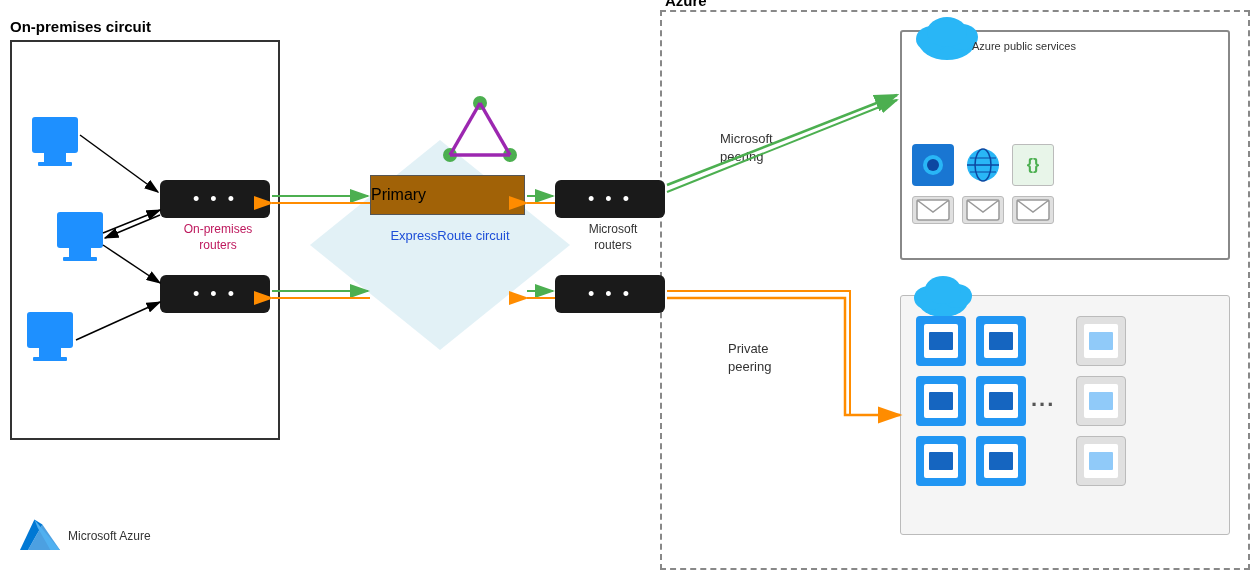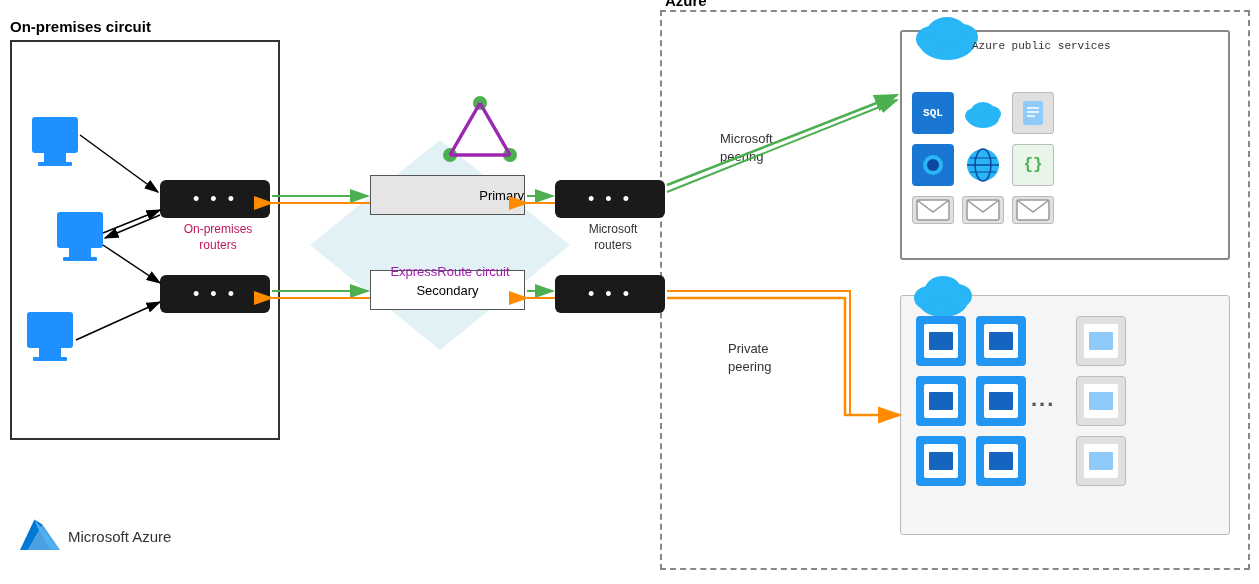--- a/index.html
+++ b/index.html
@@ -62,25 +62,25 @@
     }
 
     
     .circuit-box {
       position: absolute;
       left: 370px;
       top: 175px;
       width: 155px;
       height: 40px;
       border: 1.5px solid #555;
-      background: #e5e5e5;
+      background: #a16207;
       display: flex;
       align-items: center;
-      justify-content: flex-end;
-      font-size: 13px;
+      justify-content: flex-start;
+      font-size: 16px;
     }
 
     .circuit-box-secondary {
       position: absolute;
       left: 370px;
       top: 270px;
       width: 155px;
       height: 40px;
       border: 1.5px solid #555;
       background: #fff;
@@ -88,24 +88,23 @@
       align-items: center;
       justify-content: center;
       font-size: 13px;
     }
 
     .circuit-label {
       position: absolute;
       left: 390px;
       top: 228px;
       font-size: 13px;
-      color: #a21caf;
+      color: #1d4ed8;
       text-align: center;
       width: 120px;
-      margin-top: 36px;
     }
 
     
     .hub-shape {
       position: absolute;
       left: 310px;
       top: 140px;
       width: 260px;
       height: 210px;
       background: rgba(173, 216, 230, 0.35);
@@ -145,21 +144,20 @@
     
     .azure-public-box {
       position: absolute;
       left: 900px;
       top: 30px;
       width: 330px;
       height: 230px;
       border: 2px solid #888;
       background: #fff;
       border-radius: 3px;
-      font-family: Liberation Mono, monospace;
     }
 
     
     .private-box {
       position: absolute;
       left: 900px;
       top: 295px;
       width: 330px;
       height: 240px;
       border: 1.5px solid #bbb;
@@ -248,23 +246,20 @@
   <div style="position:absolute; left:160px; top:275px; width:110px; height:38px; background:#1a1a1a; border-radius:6px; display:flex; align-items:center; justify-content:center;">
     <span style="color:#fff; font-size:18px; letter-spacing:3px;">• • •</span>
   </div>
 
   <div style="position:absolute; left:168px; top:222px; font-size:12px; color:#be185d; text-align:center; width:100px; line-height:1.3;">On-premises<br>routers</div>
 
   <div class="circuit-box">
     <span>Primary</span>
   </div>
 
-  <div class="circuit-box-secondary">
-    <span>Secondary</span>
-  </div>
 
   <div class="circuit-label">ExpressRoute circuit</div>
 
   <div style="position:absolute; left:555px; top:180px; width:110px; height:38px; background:#1a1a1a; border-radius:6px; display:flex; align-items:center; justify-content:center;">
     <span style="color:#fff; font-size:18px; letter-spacing:3px;">• • •</span>
   </div>
 
   <div style="position:absolute; left:555px; top:275px; width:110px; height:38px; background:#1a1a1a; border-radius:6px; display:flex; align-items:center; justify-content:center;">
     <span style="color:#fff; font-size:18px; letter-spacing:3px;">• • •</span>
   </div>
@@ -278,44 +273,20 @@
   <div class="azure-public-box">
 
     <svg style="position:absolute; left:10px; top:-25px;" width="70" height="55" viewBox="0 0 70 55">
       <ellipse cx="35" cy="35" rx="28" ry="18" fill="#29B6F6"></ellipse>
       <ellipse cx="20" cy="32" rx="16" ry="13" fill="#29B6F6"></ellipse>
       <ellipse cx="50" cy="30" rx="16" ry="13" fill="#29B6F6"></ellipse>
       <ellipse cx="35" cy="25" rx="20" ry="15" fill="#29B6F6"></ellipse>
     </svg>
     <div style="position:absolute; left:70px; top:8px; font-size:11px; color:#333;">Azure public services</div>
 
-    <div style="position:absolute; left:10px; top:60px; display:flex; gap:8px; align-items:center;">
-
-      <div style="width:42px; height:42px; background:#1976D2; border-radius:4px; display:flex; align-items:center; justify-content:center;">
-        <span style="color:#fff; font-size:11px; font-weight:bold;">SQL</span>
-      </div>
-
-      <div style="width:42px; height:42px; display:flex; align-items:center; justify-content:center;">
-        <svg width="40" height="35" viewBox="0 0 40 35">
-          <ellipse cx="20" cy="22" rx="16" ry="10" fill="#29B6F6"></ellipse>
-          <ellipse cx="12" cy="20" rx="10" ry="8" fill="#29B6F6"></ellipse>
-          <ellipse cx="28" cy="18" rx="10" ry="8" fill="#29B6F6"></ellipse>
-          <ellipse cx="20" cy="15" rx="12" ry="9" fill="#29B6F6"></ellipse>
-        </svg>
-      </div>
-
-      <div style="width:42px; height:42px; background:#e0e0e0; border-radius:3px; border:1.5px solid #bbb; display:flex; align-items:center; justify-content:center;">
-        <svg width="24" height="28" viewBox="0 0 24 28">
-          <rect x="2" y="2" width="20" height="24" rx="2" fill="#90CAF9"></rect>
-          <line x1="6" y1="9" x2="18" y2="9" stroke="#fff" stroke-width="1.5"></line>
-          <line x1="6" y1="13" x2="18" y2="13" stroke="#fff" stroke-width="1.5"></line>
-          <line x1="6" y1="17" x2="14" y2="17" stroke="#fff" stroke-width="1.5"></line>
-        </svg>
-      </div>
-    </div>
 
     <div style="position:absolute; left:10px; top:112px; display:flex; gap:8px; align-items:center;">
 
       <div style="width:42px; height:42px; background:#1976D2; border-radius:4px; display:flex; align-items:center; justify-content:center;">
         <svg width="28" height="28" viewBox="0 0 28 28">
           <rect x="4" y="4" width="20" height="20" rx="10" fill="#29B6F6"></rect>
           <rect x="8" y="8" width="12" height="12" rx="6" fill="#0D47A1"></rect>
         </svg>
       </div>
 
@@ -485,18 +456,18 @@
   </svg>
 
   <div class="ms-azure-logo">
 
     <svg class="azure-logo-icon" viewBox="0 0 50 45">
       <polygon points="18,2 0,40 10,40 28,8" fill="#0078D4"></polygon>
       <polygon points="28,8 50,40 10,40" fill="#0078D4" opacity="0.7"></polygon>
       <polygon points="18,2 50,40 38,40 22,12" fill="#50B0F0"></polygon>
     </svg>
     <div>
-      <div style="font-size:15px; color:#333; line-height:1.4;">Microsoft
+      <div style="font-size:12px; color:#333; line-height:1.4;">Microsoft
 Azure</div>
     </div>
   </div>
 
 </div>
 
 </body></html>

